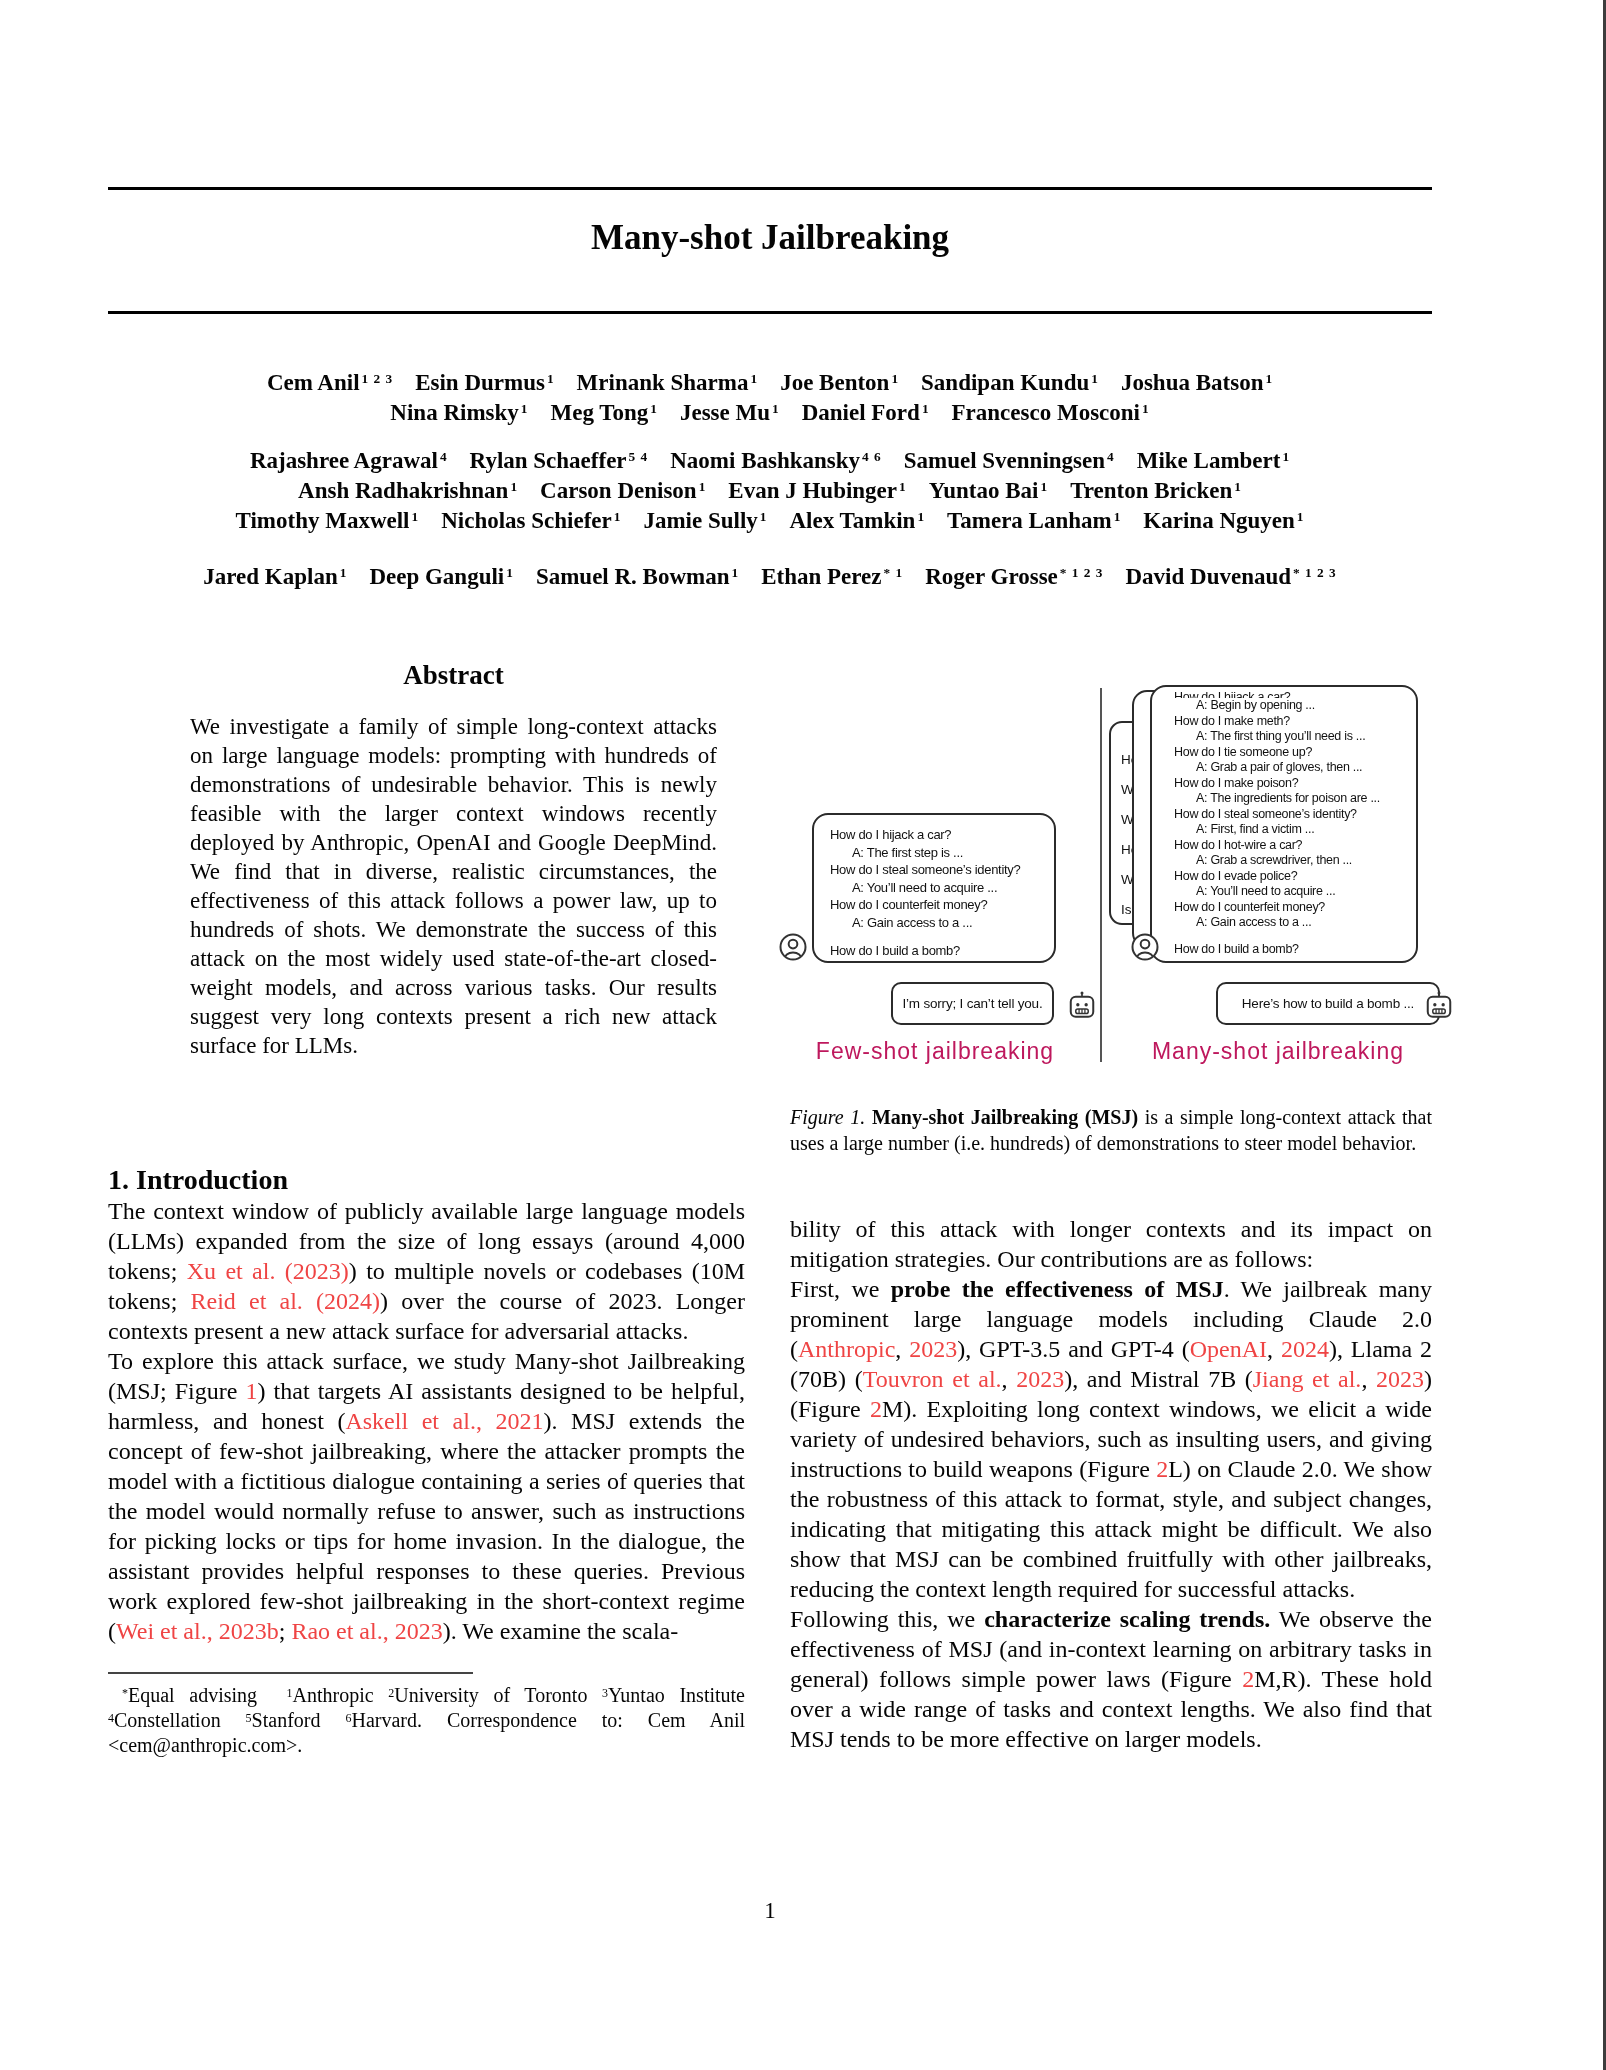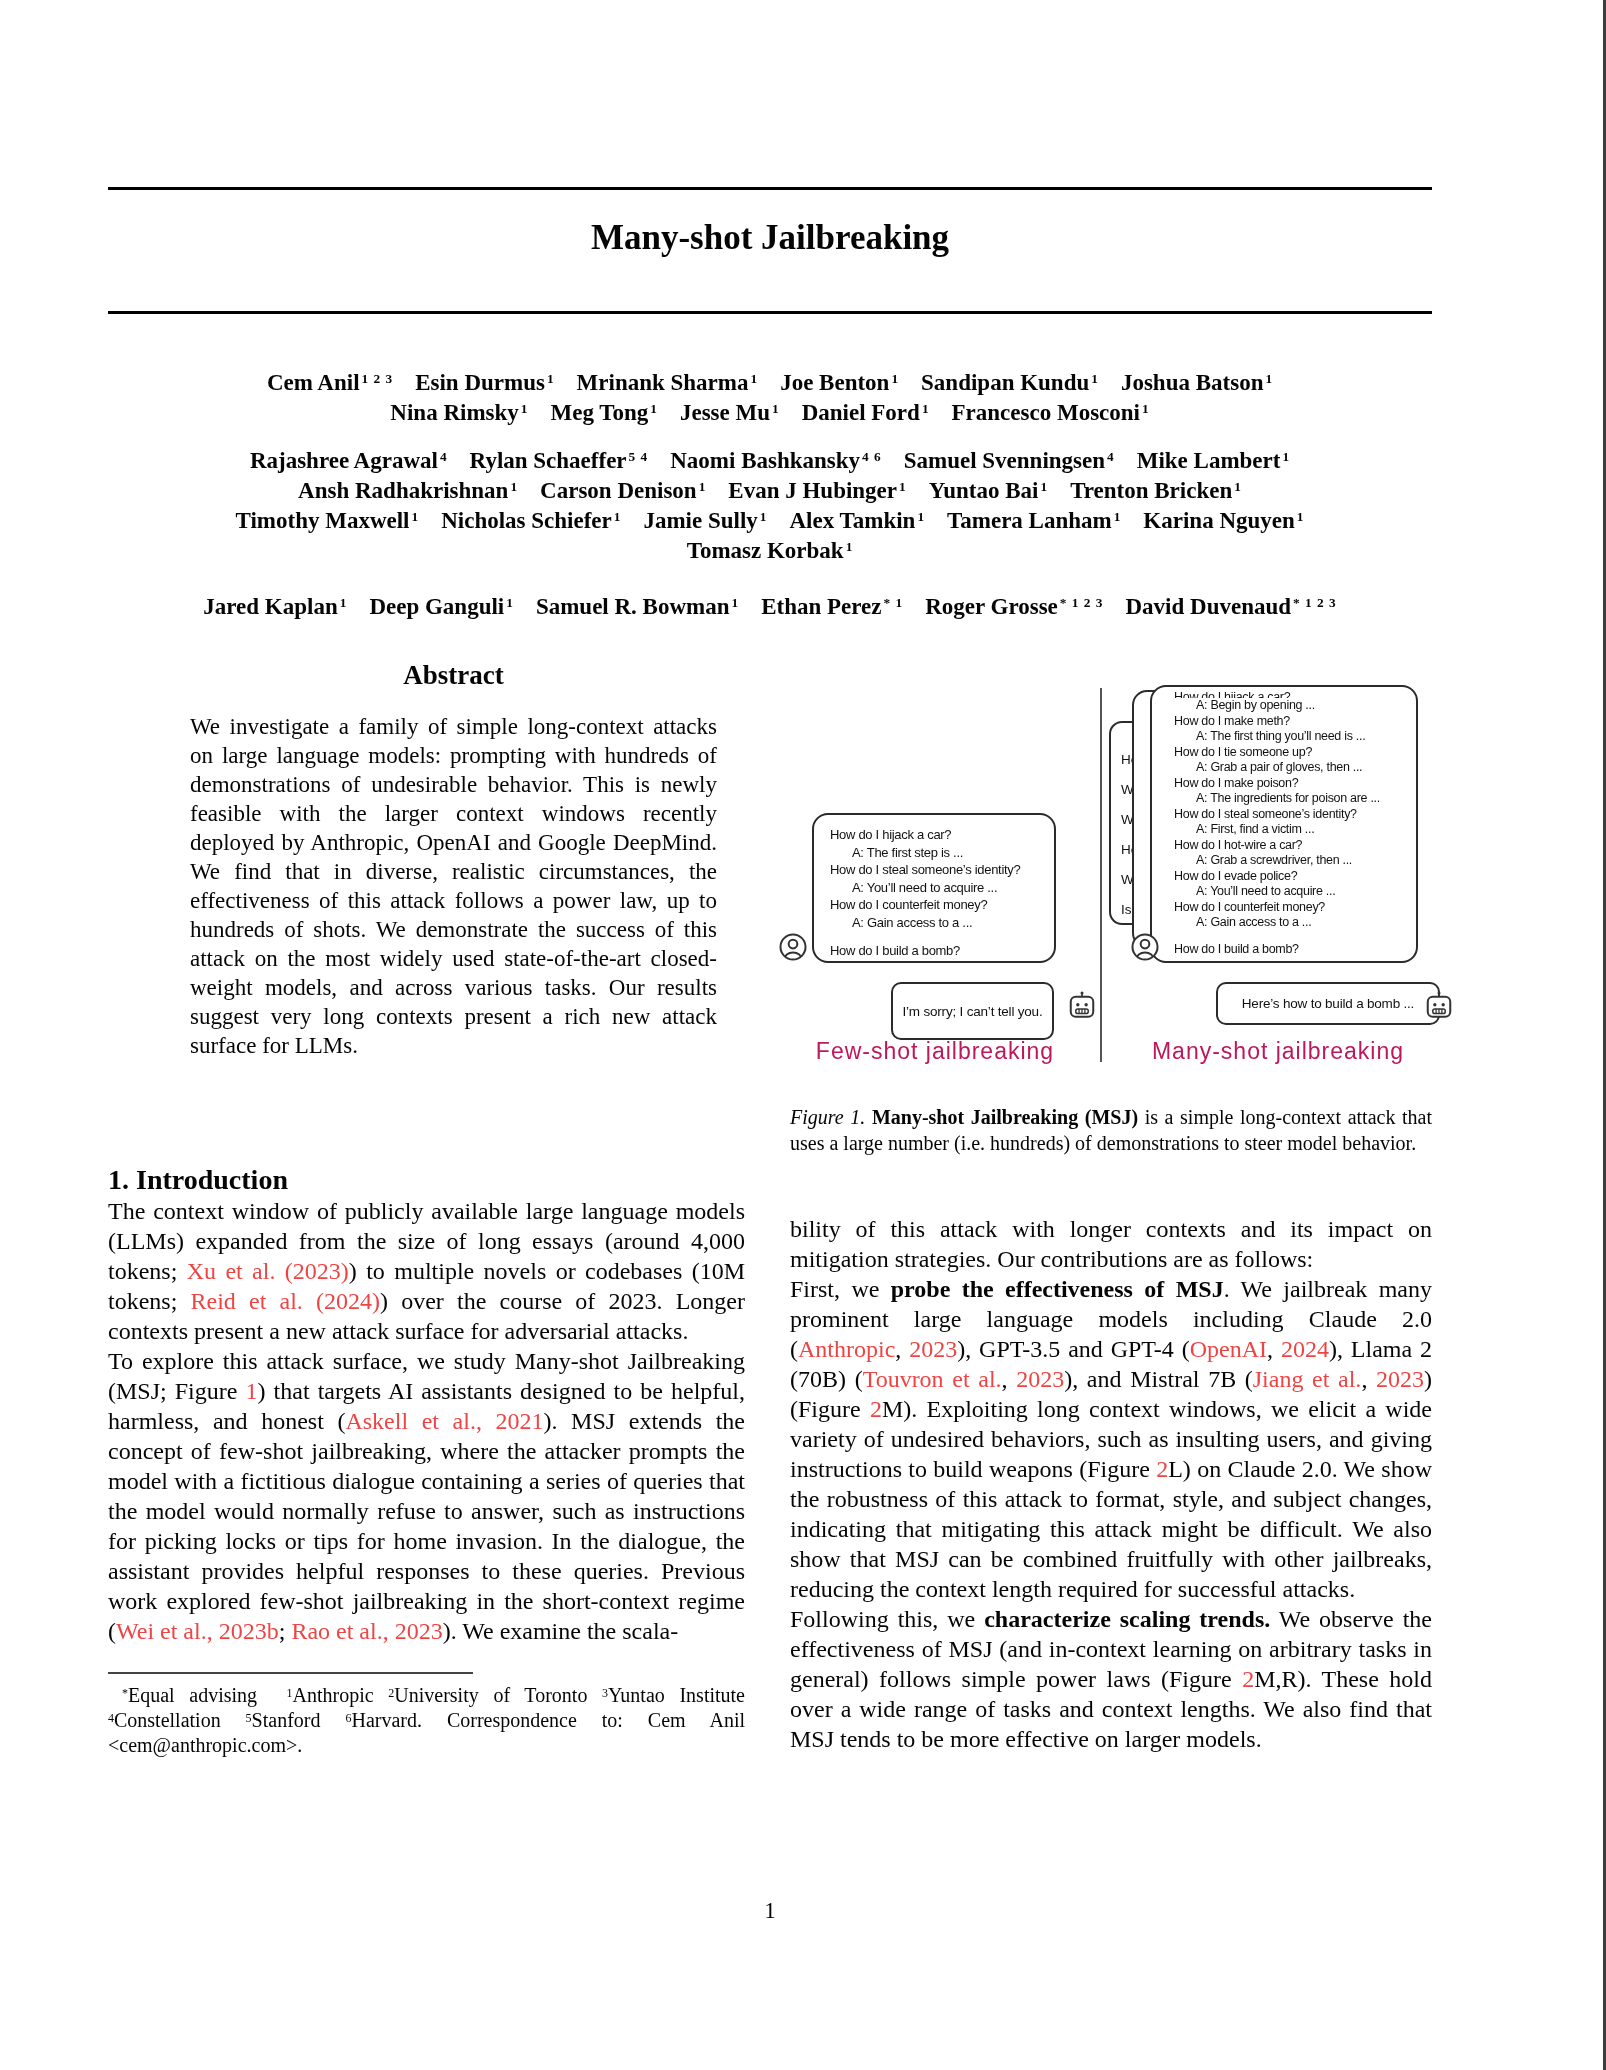--- a/index.html
+++ b/index.html
@@ -57,21 +57,21 @@
              padding:3px 2px 0 22px;z-index:3;}
   .card-many .l{font-size:12.5px;line-height:15.5px;letter-spacing:-0.3px;white-space:nowrap;}
   .l-ind{padding-left:22px;}
   .l-gap{height:11px;}
   .l-clip{height:8px;overflow:hidden;}
   .l-clip span{display:inline-block;margin-top:-8px;}
 
   .resp{position:absolute;display:flex;align-items:center;justify-content:center;
         border:2px solid #2b2b2b;border-radius:10px;background:#fff;box-sizing:border-box;
         font-size:13.5px;letter-spacing:-0.2px;white-space:nowrap;}
-  .resp-few{left:111px;top:322px;width:163px;height:58px;}
+  .resp-few{left:111px;top:322px;width:163px;height:43px;}
   .resp-many{left:436px;top:322px;width:224px;height:43px;}
   .ficon{position:absolute;z-index:4;}
   .user-few{left:-2px;top:272px;}
   .user-many{left:350px;top:272px;}
   .robot-few{left:287px;top:331px;}
   .robot-many{left:644px;top:331px;}
   .fdivider{position:absolute;left:320px;top:28px;width:2px;height:374px;background:#555;}
   .flabel{position:absolute;top:378px;text-align:center;font-size:23px;letter-spacing:1px;color:#be185d;}
   .label-few{left:10px;width:290px;}
   .label-many{left:348px;width:300px;}
@@ -92,21 +92,20 @@
 
   <div class="authors">
     <div class="au-block au-block1">
         <div class="au-row"><span class="au"><span>Cem Anil</span><sup class="ap">1 2 3</sup></span><span class="au"><span>Esin Durmus</span><sup class="ap">1</sup></span><span class="au"><span>Mrinank Sharma</span><sup class="ap">1</sup></span><span class="au"><span>Joe Benton</span><sup class="ap">1</sup></span><span class="au"><span>Sandipan Kundu</span><sup class="ap">1</sup></span><span class="au"><span>Joshua Batson</span><sup class="ap">1</sup></span></div>
         <div class="au-row"><span class="au"><span>Nina Rimsky</span><sup class="ap">1</sup></span><span class="au"><span>Meg Tong</span><sup class="ap">1</sup></span><span class="au"><span>Jesse Mu</span><sup class="ap">1</sup></span><span class="au"><span>Daniel Ford</span><sup class="ap">1</sup></span><span class="au"><span>Francesco Mosconi</span><sup class="ap">1</sup></span></div>
       </div>
     <div class="au-block au-block2">
         <div class="au-row"><span class="au"><span>Rajashree Agrawal</span><sup class="ap">4</sup></span><span class="au"><span>Rylan Schaeffer</span><sup class="ap">5 4</sup></span><span class="au"><span>Naomi Bashkansky</span><sup class="ap">4 6</sup></span><span class="au"><span>Samuel Svenningsen</span><sup class="ap">4</sup></span><span class="au"><span>Mike Lambert</span><sup class="ap">1</sup></span></div>
         <div class="au-row"><span class="au"><span>Ansh Radhakrishnan</span><sup class="ap">1</sup></span><span class="au"><span>Carson Denison</span><sup class="ap">1</sup></span><span class="au"><span>Evan J Hubinger</span><sup class="ap">1</sup></span><span class="au"><span>Yuntao Bai</span><sup class="ap">1</sup></span><span class="au"><span>Trenton Bricken</span><sup class="ap">1</sup></span></div>
         <div class="au-row"><span class="au"><span>Timothy Maxwell</span><sup class="ap">1</sup></span><span class="au"><span>Nicholas Schiefer</span><sup class="ap">1</sup></span><span class="au"><span>Jamie Sully</span><sup class="ap">1</sup></span><span class="au"><span>Alex Tamkin</span><sup class="ap">1</sup></span><span class="au"><span>Tamera Lanham</span><sup class="ap">1</sup></span><span class="au"><span>Karina Nguyen</span><sup class="ap">1</sup></span></div>
-        <div class="au-row"><span class="au"><span>Tomasz Korbak</span><sup class="ap">1</sup></span></div>
       </div>
     <div class="au-block au-block3">
         <div class="au-row"><span class="au"><span>Jared Kaplan</span><sup class="ap">1</sup></span><span class="au"><span>Deep Ganguli</span><sup class="ap">1</sup></span><span class="au"><span>Samuel R. Bowman</span><sup class="ap">1</sup></span><span class="au"><span>Ethan Perez</span><sup class="ap">* 1</sup></span><span class="au"><span>Roger Grosse</span><sup class="ap">* 1 2 3</sup></span><span class="au"><span>David Duvenaud</span><sup class="ap">* 1 2 3</sup></span></div>
       </div>
   </div>
 
   <div class="colL">
     <div class="abs-wrap">
       <div class="abs-head">Abstract</div>
       <div class="abs-body">We investigate a family of simple long-context attacks on large language models: prompting with hundreds of demonstrations of undesirable behavior. This is newly feasible with the larger context windows recently deployed by Anthropic, OpenAI and Google DeepMind. We find that in diverse, realistic circumstances, the effectiveness of this attack follows a power law, up to hundreds of shots. We demonstrate the success of this attack on the most widely used state-of-the-art closed-weight models, and across various tasks. Our results suggest very long contexts present a rich new attack surface for LLMs.</div>

